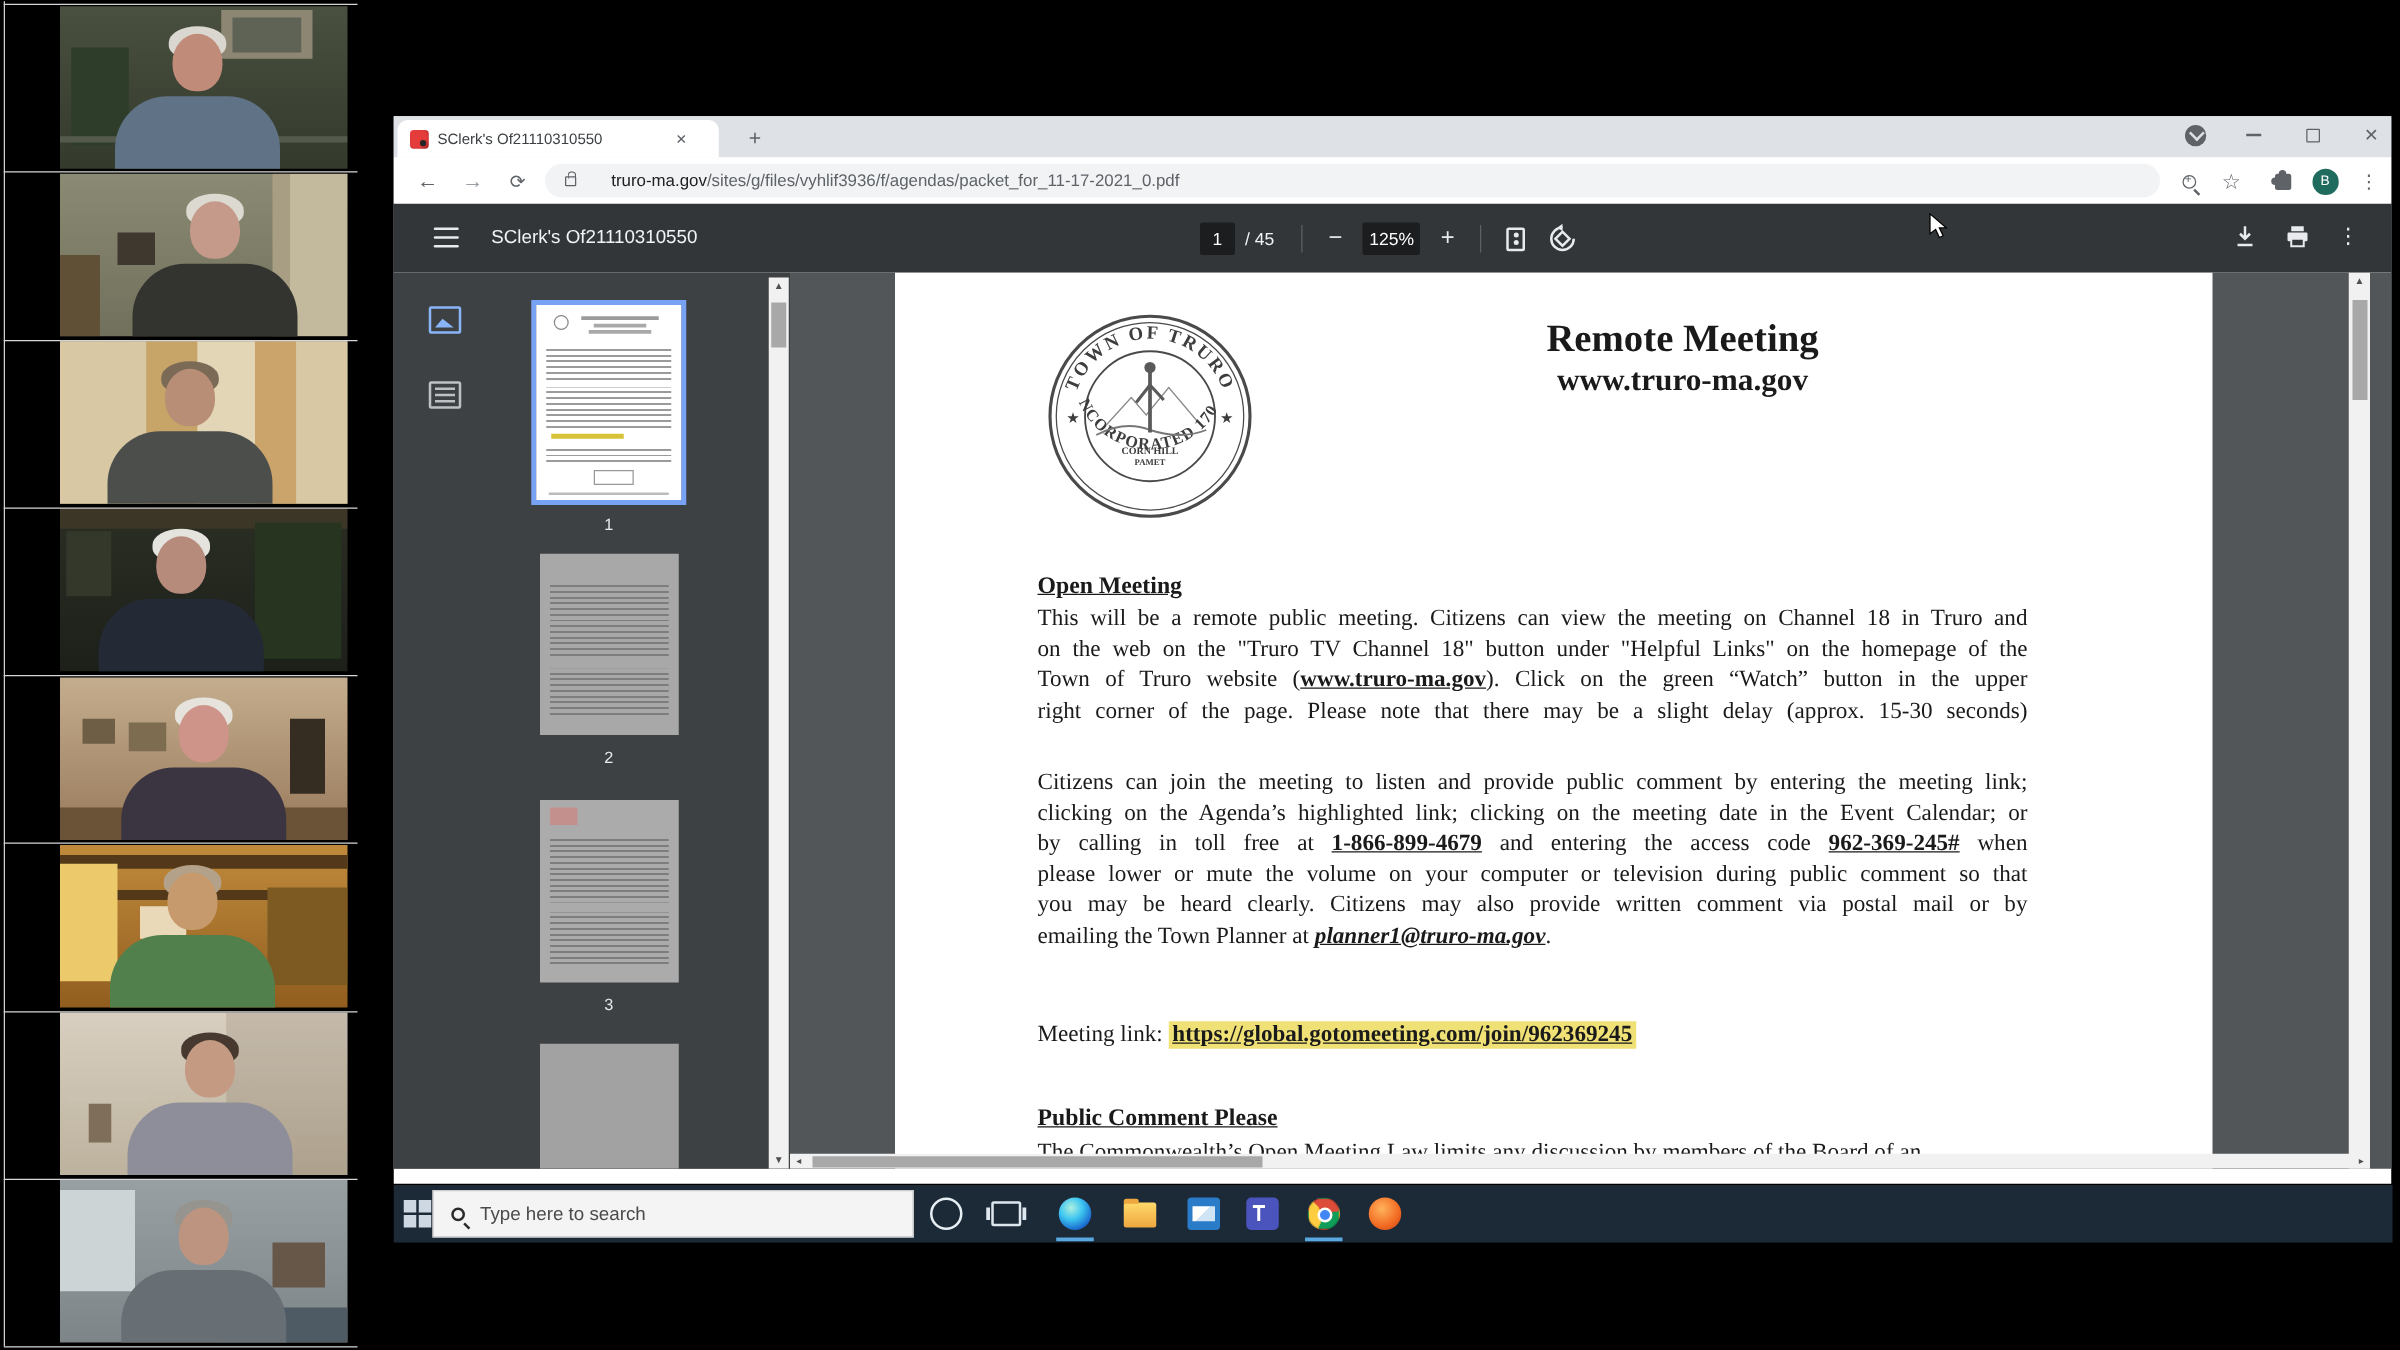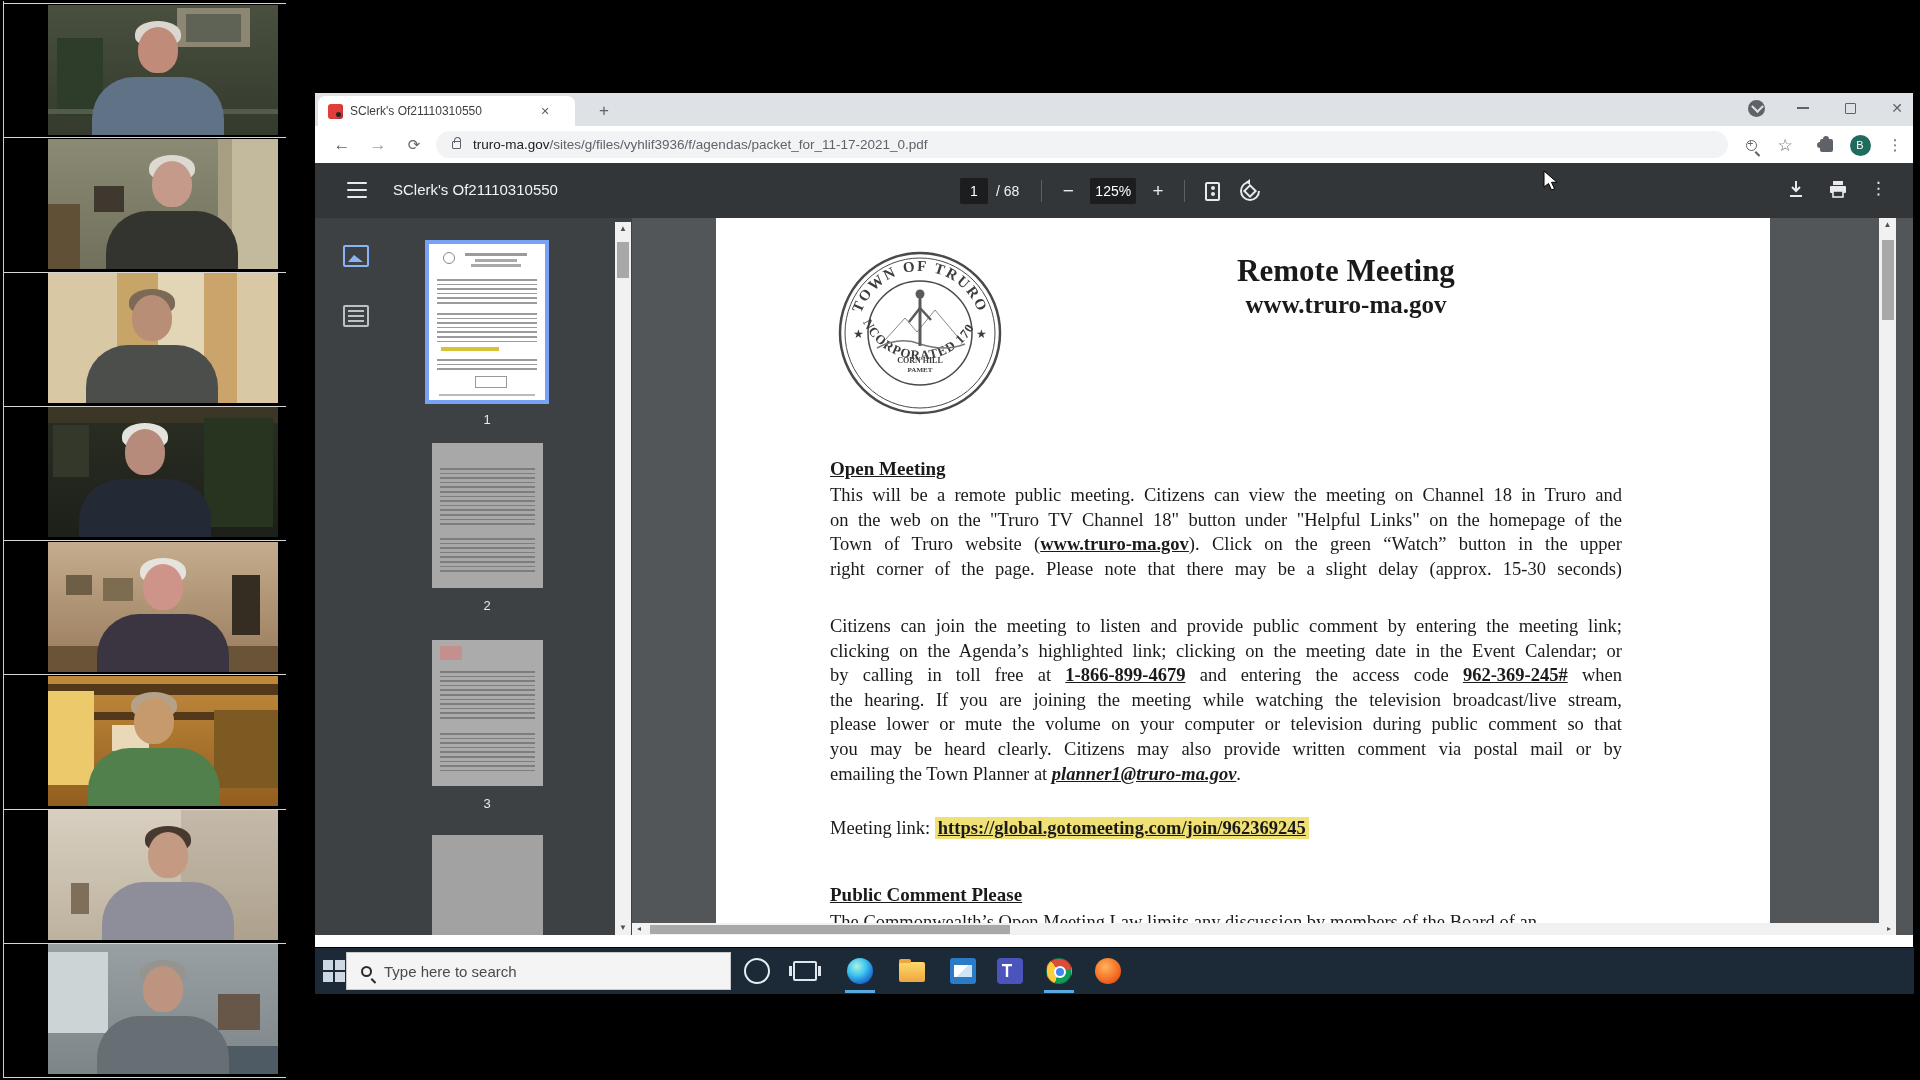--- a/index.html
+++ b/index.html
@@ -45,21 +45,21 @@
 
   
   #urlbar { position:absolute; left:0; top:33px; width:100%; height:37px; background:#fff; }
   .nav-ico { position:absolute; top:6px; width:26px; height:26px; display:flex; align-items:center;
              justify-content:center; font-size:17px; color:#5f6368; }
   #omnibox { position:absolute; left:121px; top:5px; width:1292px; height:27px; background:#f1f3f4;
              border-radius:14px; display:flex; align-items:center; }
   .lock { width:9px; height:8px; border:1.5px solid #5f6368; border-radius:1px; margin-left:16px; position:relative; }
   .lock::before { content:""; position:absolute; left:0.5px; top:-5px; width:5px; height:5px;
              border:1.5px solid #5f6368; border-bottom:none; border-radius:4px 4px 0 0; }
-  #omnibox .url { margin-left:12px; font-size:13.5px; color:#5f6368; white-space:nowrap; }
+  #omnibox .url { margin-left:28px; font-size:13.5px; color:#5f6368; white-space:nowrap; }
   #omnibox .url b { color:#202124; font-weight:normal; }
   .right-ico { position:absolute; top:7px; width:24px; height:24px; display:flex; align-items:center;
                justify-content:center; color:#5f6368; }
   #ri-zoom { left:1424px; } #ri-star { left:1458px; font-size:17px; } #ri-ext { left:1499px; }
   #ri-avatar { left:1533px; } #ri-menu { left:1568px; font-size:15px; }
   .mag { width:11px; height:11px; border:1.8px solid #5f6368; border-radius:50%; position:relative; }
   .mag::after { content:""; position:absolute; left:9px; top:10px; width:6px; height:1.8px;
                 background:#5f6368; transform:rotate(45deg); transform-origin:0 0; }
   .mag.plus::before { content:"+"; position:absolute; left:1px; top:-3px; font-size:10px; }
   #ri-avatar .av { width:21px; height:21px; border-radius:50%; background:#1f6b5e; color:#fff;
@@ -311,21 +311,21 @@
 
   <div id="pdfbar">
     <div id="pdf-ham">
         <span></span>
         <span></span>
         <span></span>
       </div>
     <div id="pdf-title">SClerk's Of21110310550</div>
     <div id="pdf-center">
       <span class="pgbox">1</span>
-      <span class="pgsep">/ 68</span>
+      <span class="pgsep">/ 45</span>
       <span class="tsep"></span>
       <span class="tbtn">−</span>
       <span class="pgbox" style="margin:0 10px;">125%</span>
       <span class="tbtn">+</span>
       <span class="tsep"></span>
       <span class="fit-ico"></span>
       <svg width="24" height="24" viewBox="0 0 24 24" style="margin-left:12px;">
         <rect x="8" y="8" width="8" height="8" transform="rotate(45 12 12)" fill="none" stroke="#e8eaed" stroke-width="2"></rect>
         <path d="M 21,12 A 9,9 0 1 1 12,3" fill="none" stroke="#e8eaed" stroke-width="2"></path>
         <path d="M 12,0 L 12,6 L 8,3 Z" fill="#e8eaed"></path>
@@ -429,21 +429,20 @@
           <div class="dpara" id="para1" style="top:265px; left:0;">
               <div class="dline">This will be a remote public meeting.  Citizens can view the meeting on Channel 18 in Truro and</div>
               <div class="dline">on the web on the "Truro TV Channel 18" button under "Helpful Links" on the homepage of the</div>
               <div class="dline">Town of Truro website (<span class="em-bu">www.truro-ma.gov</span>).  Click on the green “Watch” button in the upper</div>
               <div class="dline">right corner of the page.  Please note that there may be a slight delay (approx. 15-30 seconds)</div>
             </div>
           <div class="dpara" id="para2" style="top:396px; left:0;">
               <div class="dline">Citizens can join the meeting to listen and provide public comment by entering the meeting link;</div>
               <div class="dline">clicking on the Agenda’s highlighted link; clicking on the meeting date in the Event Calendar; or</div>
               <div class="dline">by calling in toll free at <span class="em-bu">1-866-899-4679</span> and entering the access code <span class="em-bu">962-369-245#</span> when</div>
-              <div class="dline">the hearing.  If you are joining the meeting while watching the television broadcast/live stream,</div>
               <div class="dline">please lower or mute the volume on your computer or television during public comment so that</div>
               <div class="dline">you may be heard clearly.  Citizens may also provide written comment via postal mail or by</div>
               <div class="dline last">emailing the Town Planner at <span class="em-biu">planner1@truro-ma.gov</span>.</div>
             </div>
           <div id="link-line" style="top:600px; left:0;">
             <span>Meeting link:  </span><span class="hl-link">https://global.gotomeeting.com/join/962369245</span>
           </div>
           <div class="doc-h" style="top:666px; left:0;">Public Comment Please</div>
           <div class="dline last" style="position:absolute; top:692px; left:0; width:792px;">The Commonwealth’s Open Meeting Law limits any discussion by members of the Board of an</div>
         </div>

